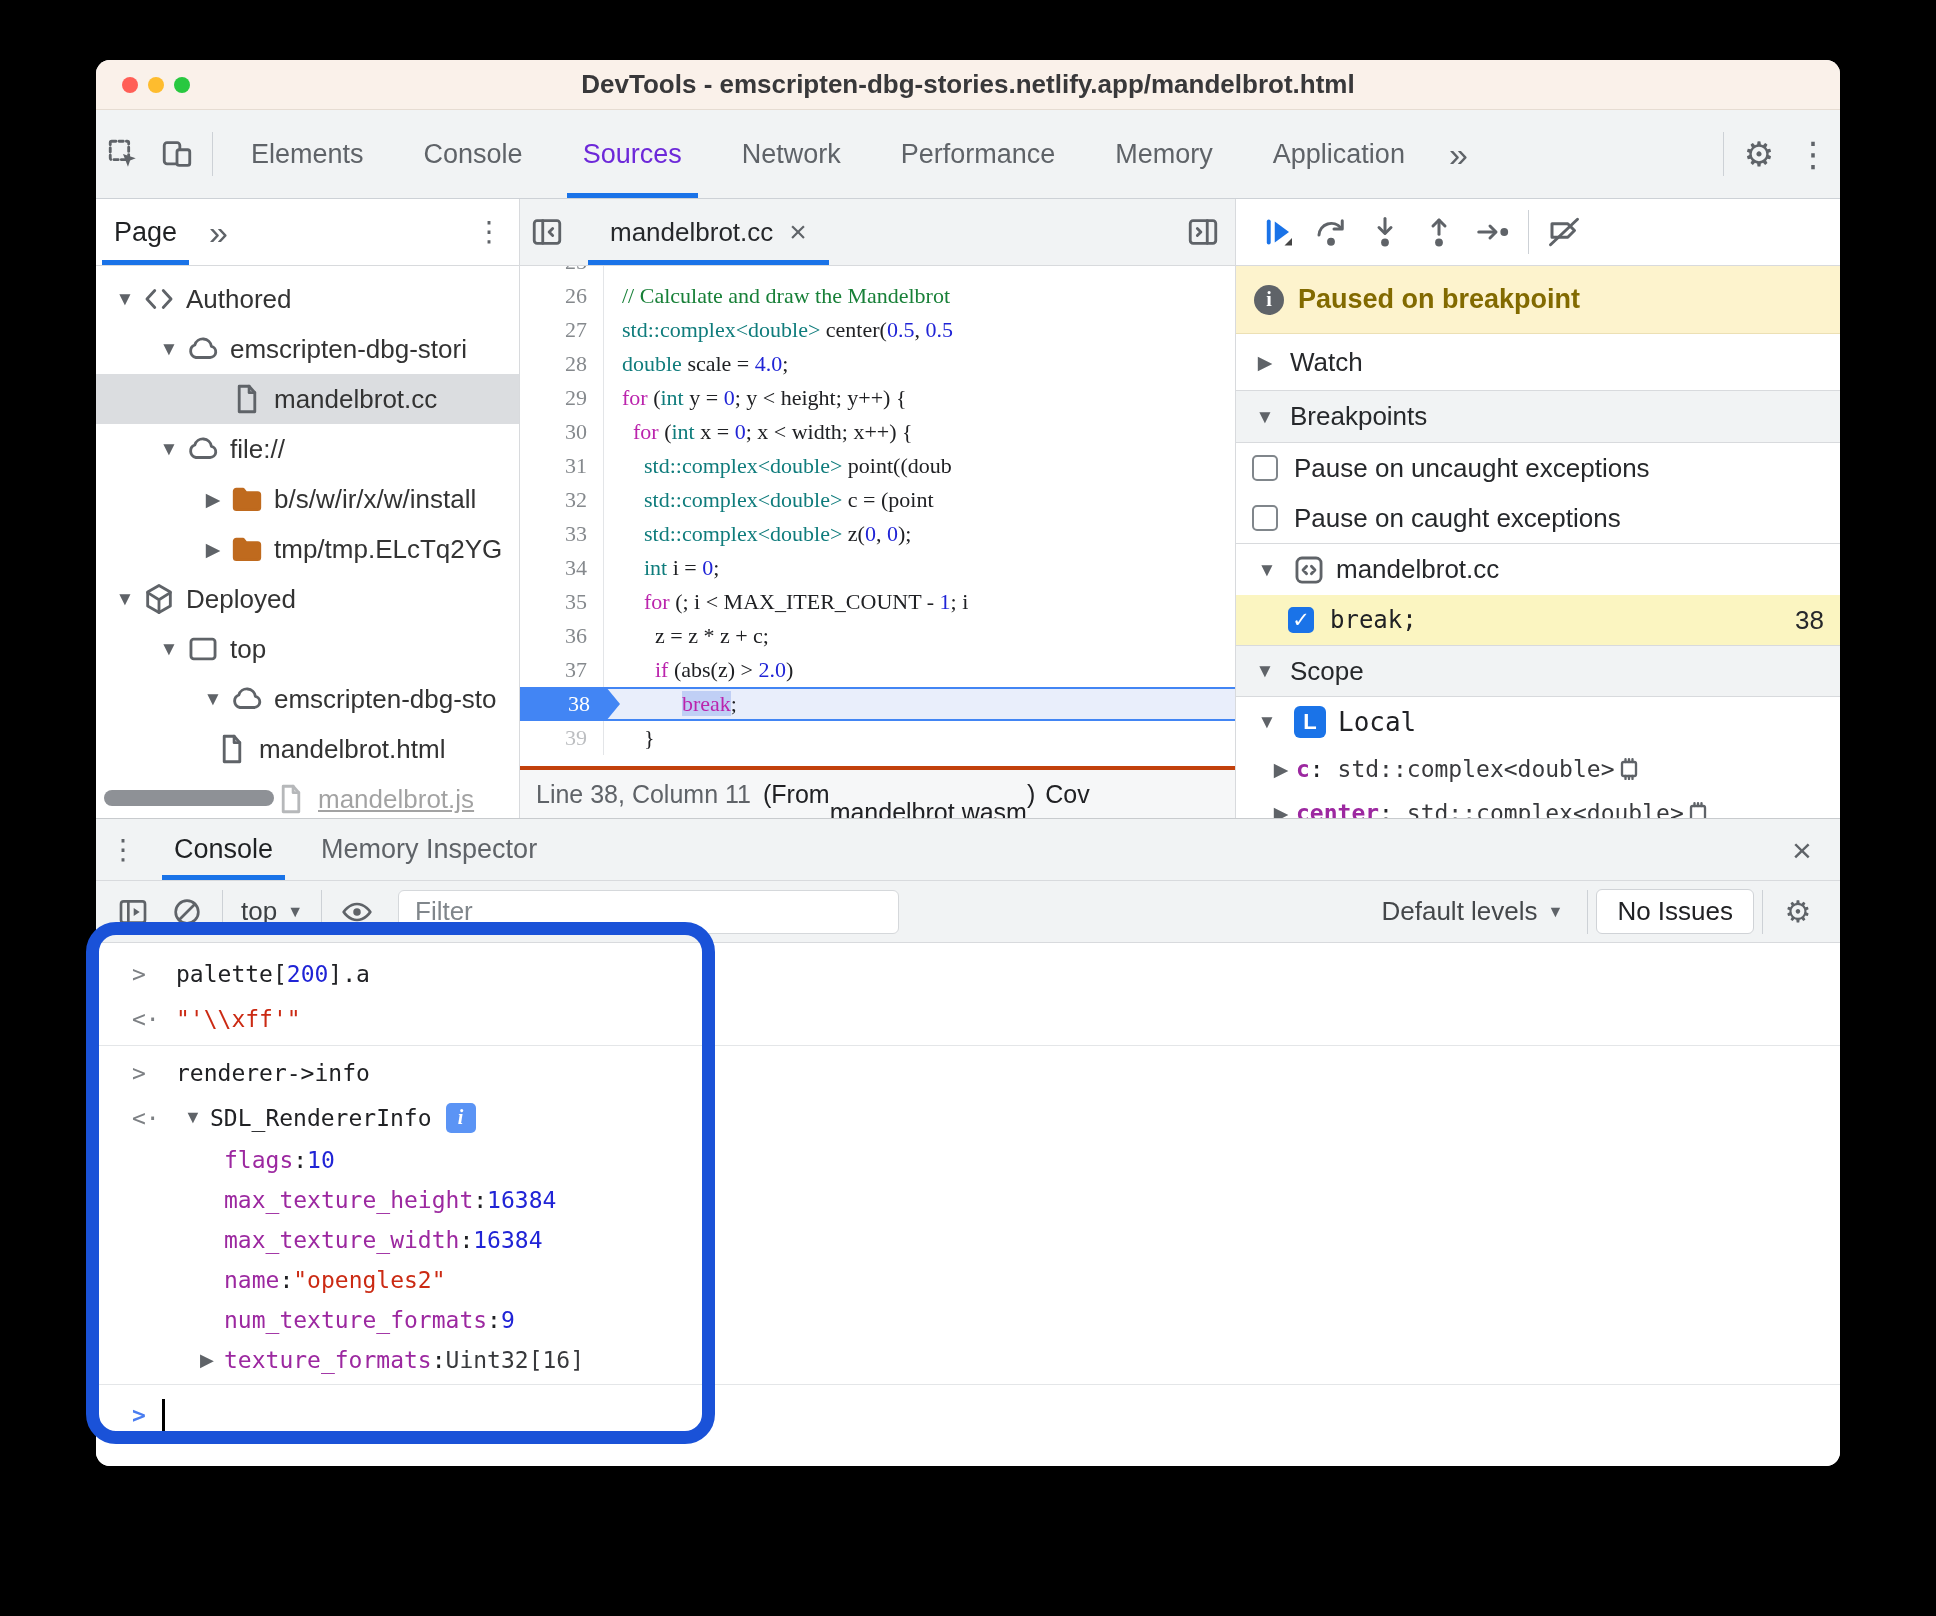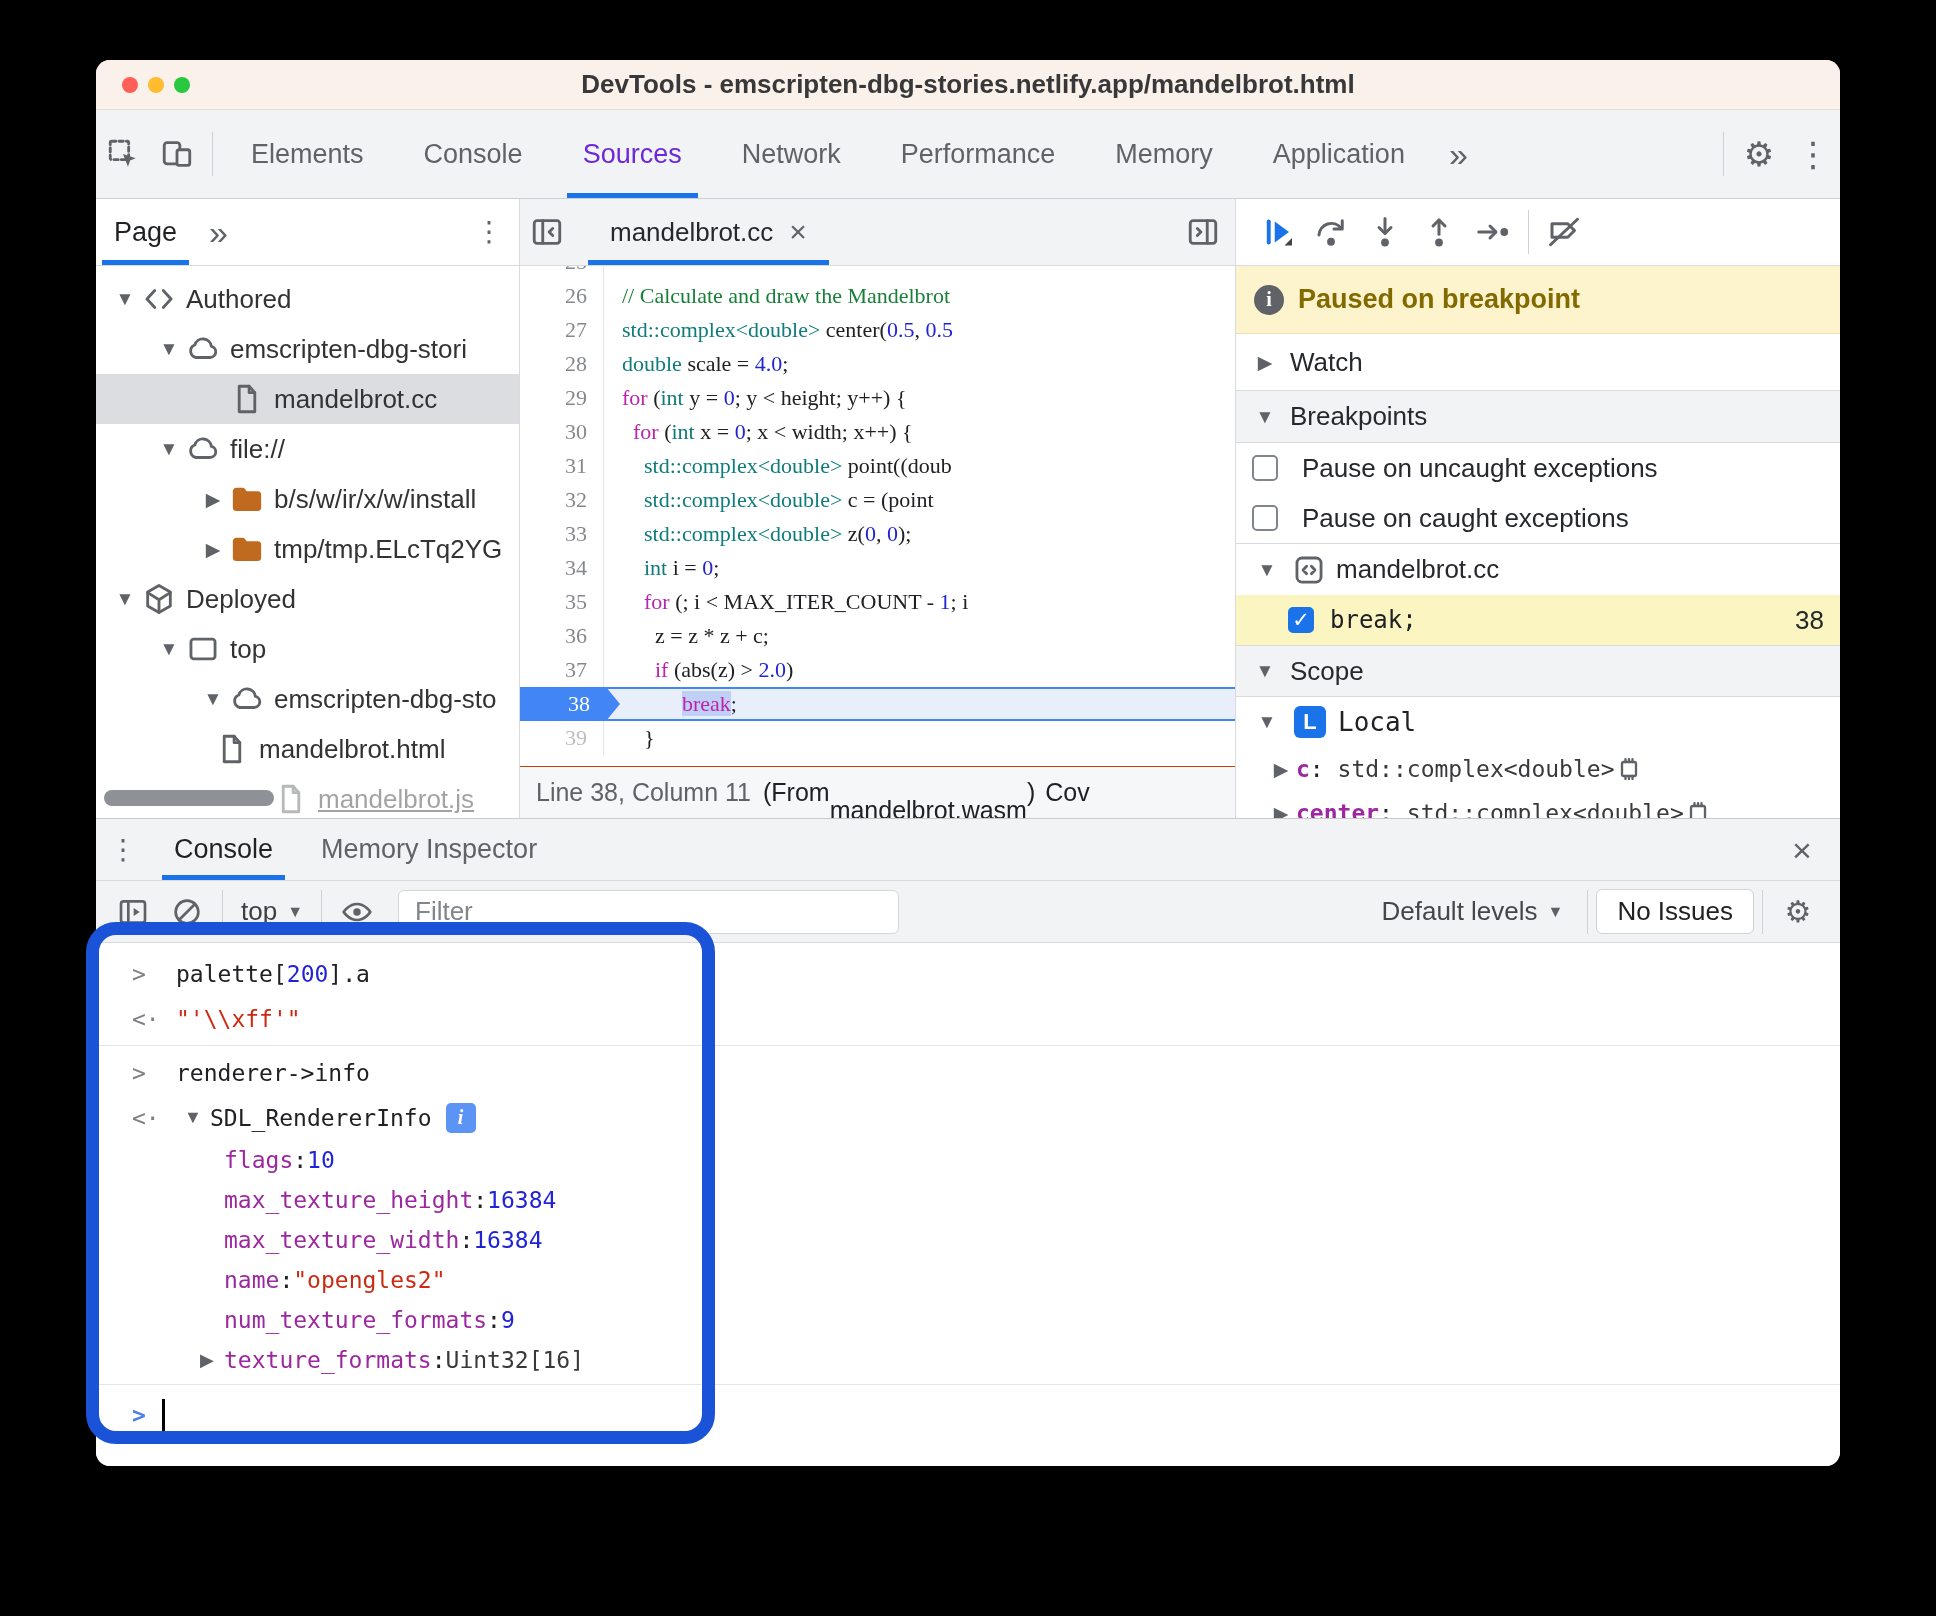--- a/index.html
+++ b/index.html
@@ -59,38 +59,38 @@
   .crow-line { display:flex; height:34px; line-height:34px; white-space:pre; }
   .gut { width:84px; flex:none; text-align:right; padding-right:16px; color:#85898d; border-right:1px solid #e3e5e8; }
   .crow-line.dim .gut { color:#bcbec1; }
   .lcontent { padding-left:18px; flex:1; }
   .crow-line.current .gut { background:#4285f4; color:#fff; width:100px; padding-right:30px; border:none;
       clip-path:polygon(0 0, 86% 0, 100% 50%, 86% 100%, 0 100%); }
   .crow-line.current .lcontent { background:#e9eefb; border-top:2px solid #4285f4; border-bottom:2px solid #4285f4; line-height:30px; margin-left:-16px; padding-left:34px; }
   .tk-p{color:#202124;} .tk-c{color:#188038;} .tk-k{color:#bb24ad;} .tk-t{color:#0f7c7c;}
   .tk-n{color:#2024d6;} .tk-s{color:#cb2a13;} .tk-v{color:#38393c;}
   .tk-kh{color:#bb24ad; background:#c0cff5;}
-  .status { height:52px; border-top:1px solid #c2410c; background:#f6f7f8; display:flex; align-items:center; padding:0 16px; font-size:25px; white-space:nowrap; overflow:hidden; flex:none; }
+  .status { height:52px; border-top:4px solid #c2410c; background:#f6f7f8; display:flex; align-items:center; padding:0 16px; font-size:25px; white-space:nowrap; overflow:hidden; flex:none; }
   .status .dimtx { color:#5f6368; margin-right:12px; }
   .status .dk { color:#202124; }
   .status a { color:#202124; text-decoration:underline;margin-top:36px; }
 
   
   .dbg { width:605px; border-left:1px solid #d8dadd; display:flex; flex-direction:column; overflow:hidden; }
   .dbg-toolbar { height:67px; border-bottom:1px solid #d8dadd; display:flex; align-items:center; padding-left:14px; flex:none; }
   .dbg-toolbar .tbtn .icon { width:36px; height:36px; }
   .banner { height:68px; background:#fdf3cd; border-bottom:1px solid #ece0b4; display:flex; align-items:center; padding:0 18px; gap:14px; flex:none; }
   .info-c { width:30px; height:30px; border-radius:50%; background:#5f6368; color:#fff; font-size:20px; font-weight:700; display:flex; align-items:center; justify-content:center; font-family:"Liberation Serif", serif; flex:none; }
   .banner span { font-size:27px; font-weight:700; color:#826a00; }
   .sect { display:flex; align-items:center; font-size:26px; color:#26282b; padding:0 16px; gap:12px; flex:none; }
   .sect .tchev { width:26px; }
   .sect.hdr { background:#f1f3f4; border-bottom:1px solid #d8dadd; }
   .watch { height:57px; border-bottom:1px solid #d8dadd; }
   .bph { height:52px; }
-  .cbrow { height:50px; display:flex; align-items:center; gap:24px; padding:12px 16px; font-size:26px; color:#26282b; flex:none; }
+  .cbrow { height:50px; display:flex; align-items:center; gap:16px; padding:12px 16px; font-size:26px; color:#26282b; flex:none; }
   .cb { width:26px; height:26px; border:2px solid #80868b; border-radius:5px; flex:none; }
   .cb.checked { background:#1a73e8; border-color:#1a73e8; color:#fff; font-size:21px; display:flex; align-items:center; justify-content:center; }
   .bp-group { height:52px; border-top:1px solid #d8dadd; display:flex; align-items:center; gap:10px; padding:0 16px; font-size:26px; color:#26282b; flex:none; }
   .bp-item { height:50px; background:#fbf5c1; display:flex; align-items:center; gap:16px; padding:0 16px 0 52px; flex:none; }
   .bp-item .codebit { font-family:"DejaVu Sans Mono", monospace; font-size:24px; color:#202124; flex:1; }
   .bp-item .lineno { font-size:26px; color:#26282b; }
   .scopeh { height:52px; border-top:1px solid #d8dadd; }
   .localrow { height:50px; display:flex; align-items:center; gap:12px; padding:0 16px; font-size:26px; flex:none; font-family:"DejaVu Sans Mono", monospace; color:#202124; }
   .lbadge { width:32px; height:32px; background:#1a73e8; border-radius:6px; color:#fff; font-size:22px; font-weight:700; display:flex; align-items:center; justify-content:center; font-family:"Liberation Sans", sans-serif; flex:none; }
   .varrow { height:44px; display:flex; align-items:center; padding-left:30px; font-family:"DejaVu Sans Mono", monospace; font-size:23px; flex:none; white-space:pre; }

